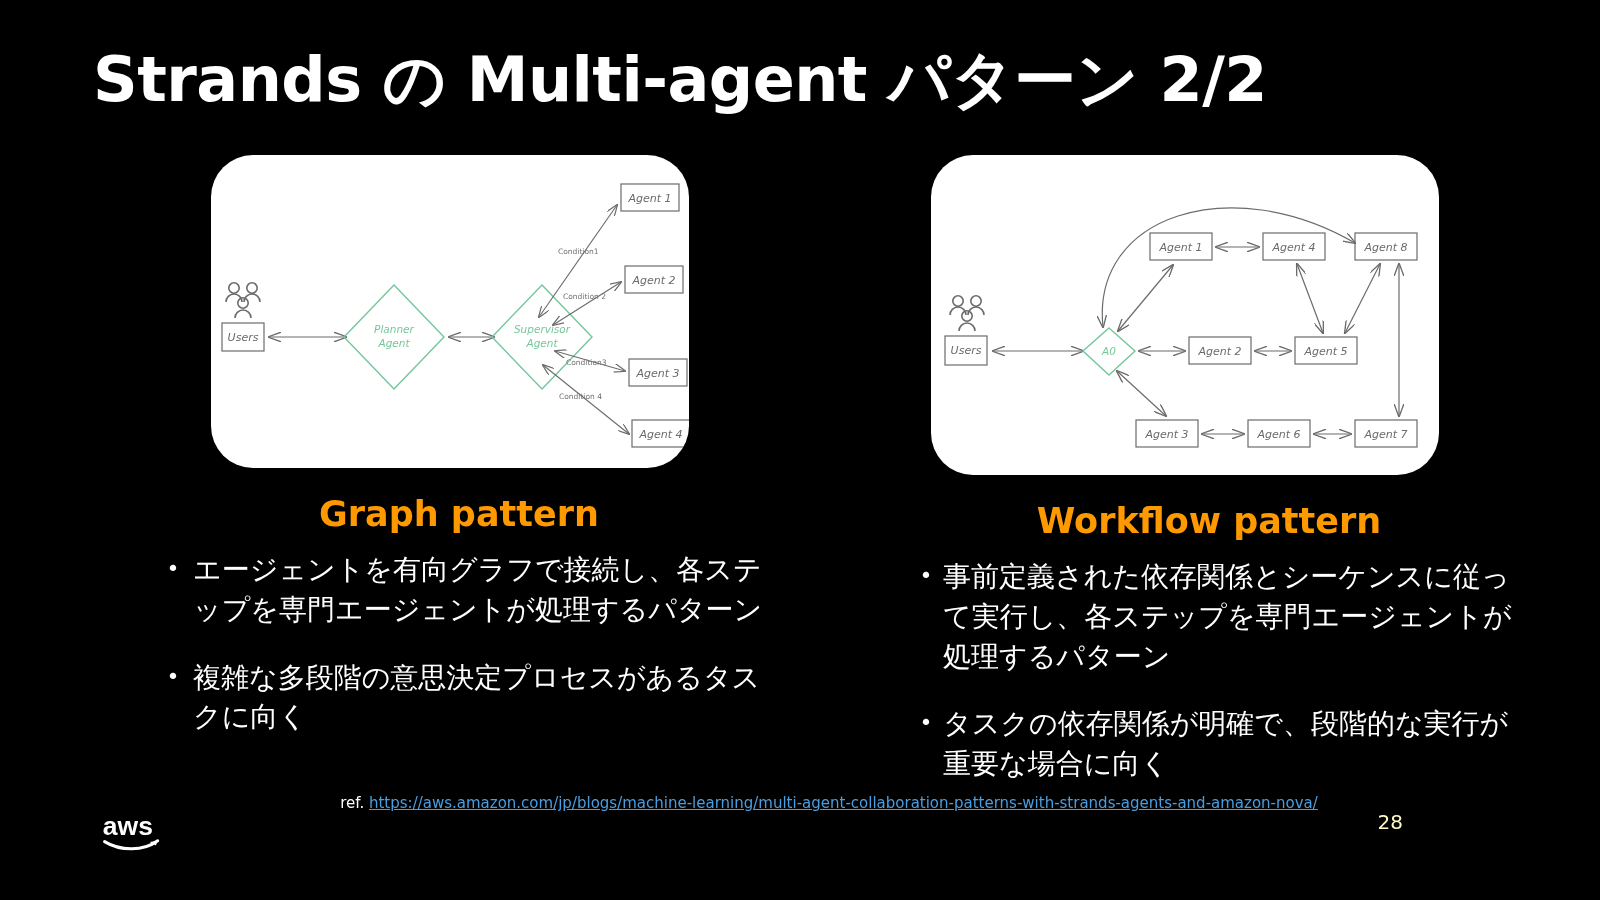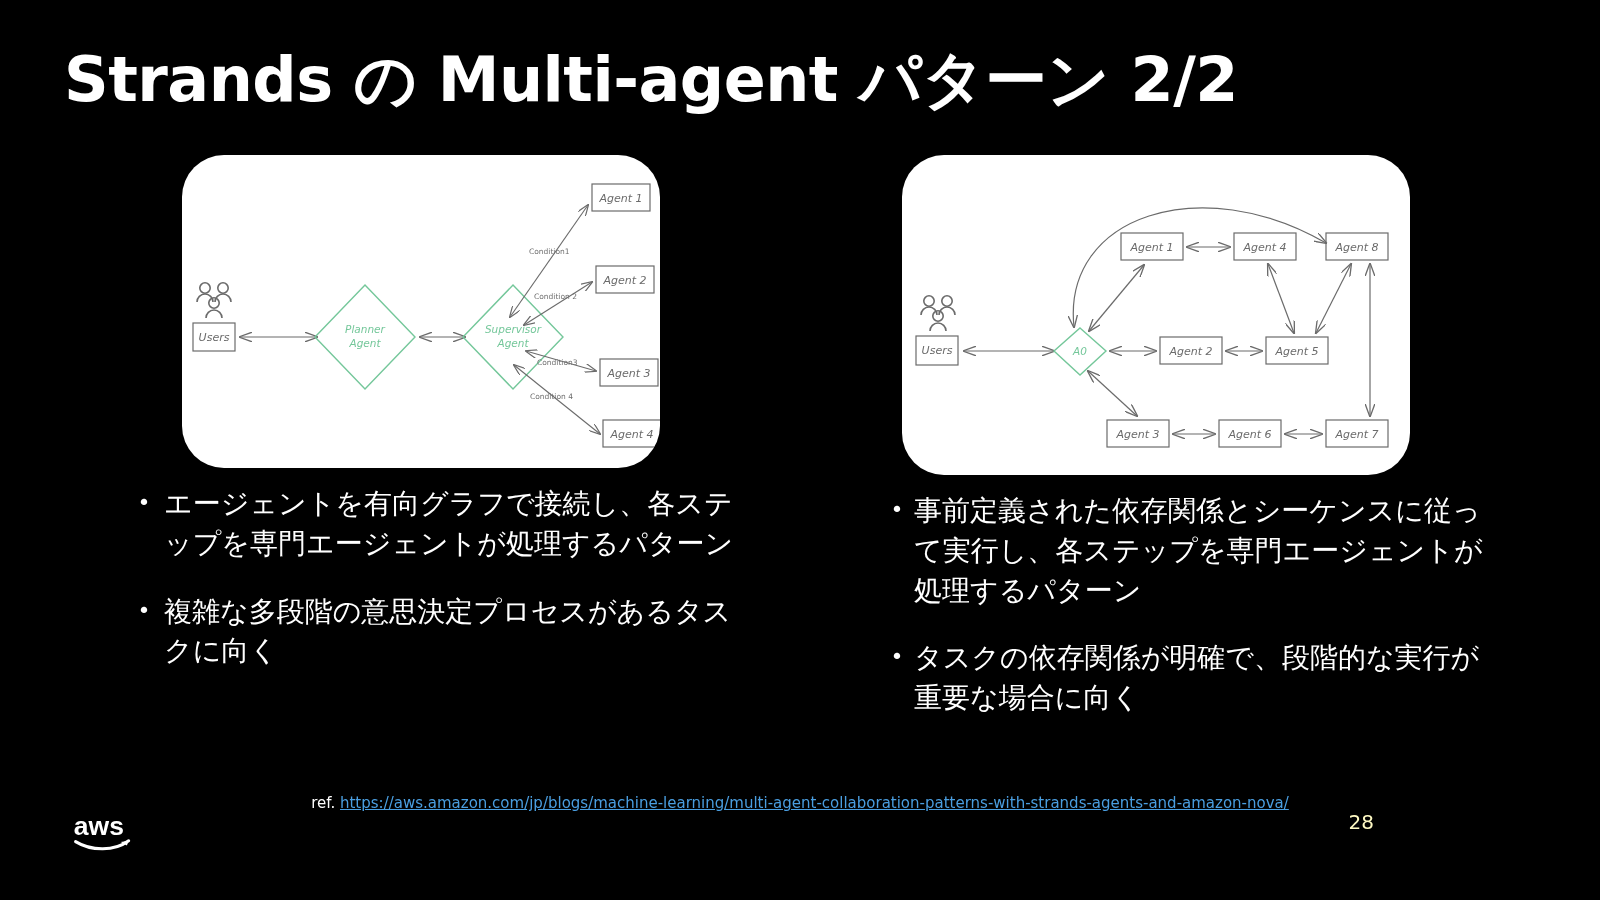--- a/index.html
+++ b/index.html
@@ -1,21 +1,21 @@
 <!DOCTYPE html>
 <html><head>
 <meta charset="utf-8">
 <style>
   * { margin:0; padding:0; box-sizing:border-box; }
   html,body{
     width:1600px; height:900px;
     background:#000; overflow:hidden;
     font-family:"Liberation Sans", sans-serif;
   }
-  .slide{ position:relative; width:1452px; height:900px; background:#000; }
+  .slide{ position:relative; width:1452px; height:900px; background:#000;margin-left:29px; }
 
   
   .slide-title{
     position:absolute; left:64px; top:38px;
     font-size:62px; font-weight:bold; color:#fff;
     letter-spacing:-0.5px; white-space:nowrap;
     font-family:"DejaVu Sans","Liberation Sans",sans-serif;
   }
 
   
@@ -146,20 +146,21 @@
         <text class="dg-cond" x="352" y="144" font-size="7.5">Condition 2</text>
 
         <line x1="344" y1="196" x2="414" y2="216" stroke="#6b6b6b" stroke-width="1.1" marker-end="url(#ahL)" marker-start="url(#ahLs)"></line>
         <text class="dg-cond" x="355" y="210" font-size="7.5">Condition3</text>
 
         <line x1="332" y1="210" x2="418" y2="279" stroke="#6b6b6b" stroke-width="1.1" marker-end="url(#ahL)" marker-start="url(#ahLs)"></line>
         <text class="dg-cond" x="348" y="244" font-size="7.5">Condition 4</text>
       </svg>
     </div>
 
+    <div class="pattern-title">Graph pattern</div>
 
     <div class="bullets">
       <div class="bullet">
         <span class="dot">•</span>
         <span class="btext">エージェントを有向グラフで接続し、各ステップを専門エージェントが処理するパターン</span>
       </div>
       <div class="bullet">
         <span class="dot">•</span>
         <span class="btext">複雑な多段階の意思決定プロセスがあるタスクに向く</span>
       </div>
@@ -236,20 +237,21 @@
         <line x1="383" y1="279" x2="420" y2="279" stroke="#6b6b6b" stroke-width="1.2" marker-end="url(#ahR)" marker-start="url(#ahRs)"></line>
 
         <line x1="366" y1="109" x2="392" y2="178" stroke="#6b6b6b" stroke-width="1.2" marker-end="url(#ahR)" marker-start="url(#ahRs)"></line>
 
         <line x1="414" y1="178" x2="449" y2="109" stroke="#6b6b6b" stroke-width="1.2" marker-end="url(#ahR)" marker-start="url(#ahRs)"></line>
 
         <line x1="468" y1="261" x2="468" y2="109" stroke="#6b6b6b" stroke-width="1.2" marker-end="url(#ahR)" marker-start="url(#ahRs)"></line>
       </svg>
     </div>
 
+    <div class="pattern-title">Workflow pattern</div>
 
     <div class="bullets">
       <div class="bullet">
         <span class="dot">•</span>
         <span class="btext">事前定義された依存関係とシーケンスに従って実行し、各ステップを専門エージェントが処理するパターン</span>
       </div>
       <div class="bullet">
         <span class="dot">•</span>
         <span class="btext">タスクの依存関係が明確で、段階的な実行が重要な場合に向く</span>
       </div>

